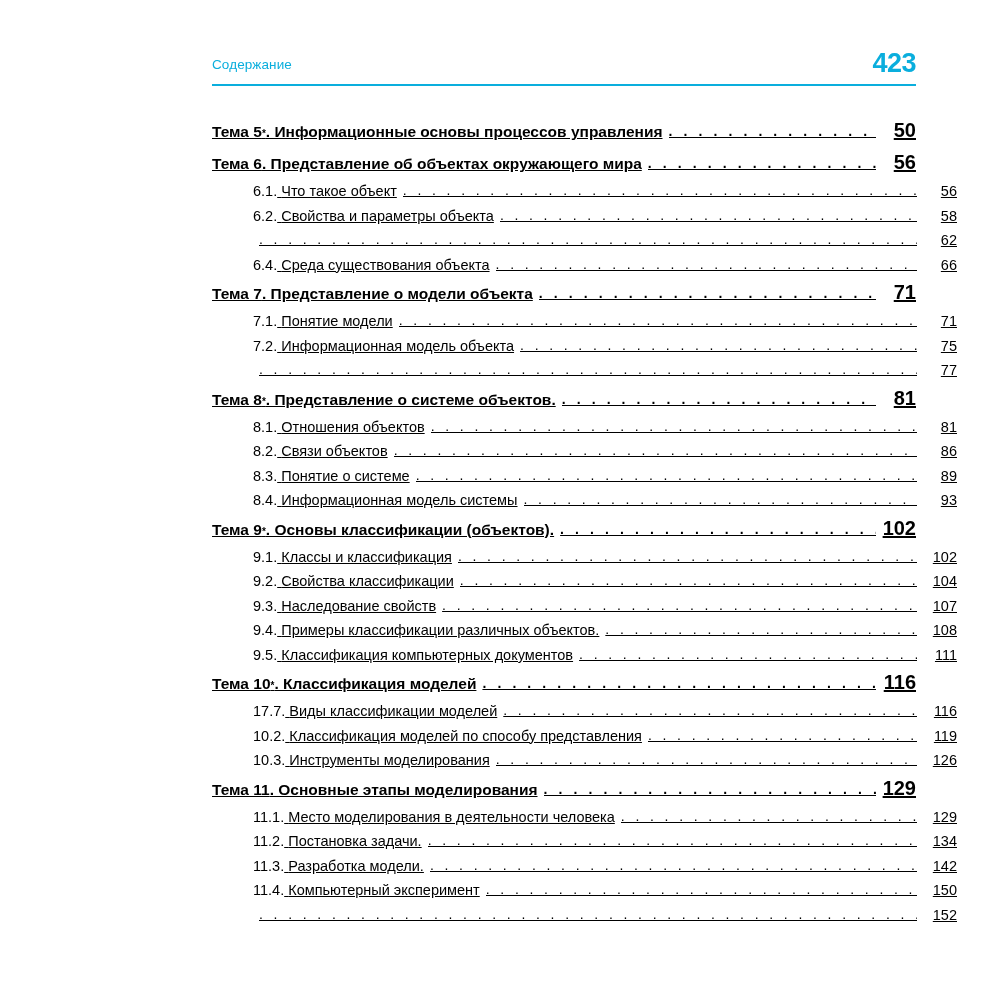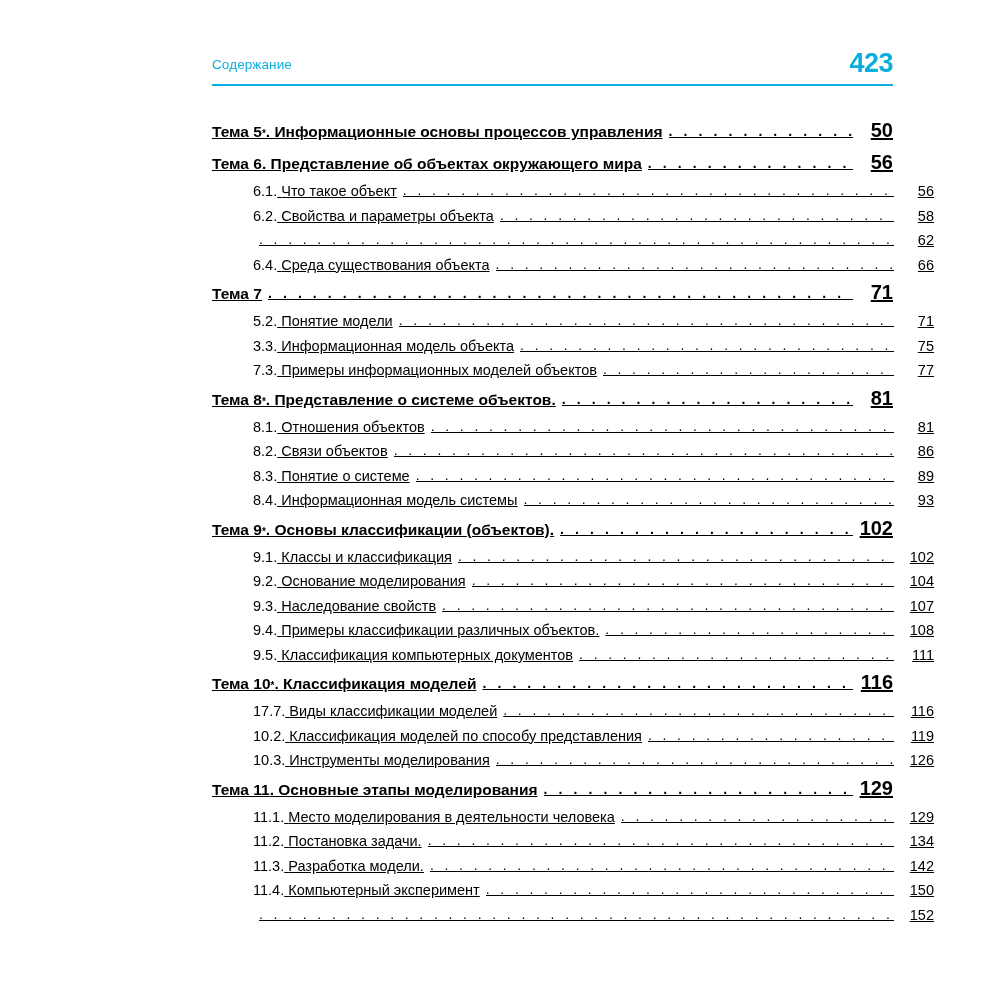--- a/index.html
+++ b/index.html
@@ -14,21 +14,21 @@
     color: #000000;
     position: relative;
     overflow: hidden;
   }
   .page {
     position: absolute;
     left: 0; top: 0;
     width: 1000px;
     height: 805px;
     box-sizing: border-box;
-    padding: 52px 107px 0 212px;
+    padding: 52px 84px 0 212px;
   }
   
   .header {
     position: relative;
     height: 34px;
   }
   .header-title {
     position: absolute;
     left: 0;
     top: 5px;
@@ -170,35 +170,35 @@
         </div>
         <div class="row sub">
           <span class="label"><span class="num">6.4.</span> <span>Среда существования объекта</span></span>
           <span class="dots">. . . . . . . . . . . . . . . . . . . . . . . . . . . . . . . . . . . . . . . . . . . . . . . . . . . . . . . . . . . . . . . . . . . . . . . . . . . . . . . . . . . . . . . . . . . . . . . . . . . . . . . . . . . . . . . . . . . . . . . . . . . . . . . . . . . . . . . . . . . . . . . . . . . . . . . . . . . . . . . . . . . . . . . . . . . . . . . . . . . . . . . . . . . . . . . . . . . . . . . </span>
           <span class="pg">66</span>
         </div>
       </div>
       <div class="group">
         <div class="row theme">
           <span class="label">Тема 7</span>
+          <span class="label">. Представление о модели объекта</span>
           <span class="dots">. . . . . . . . . . . . . . . . . . . . . . . . . . . . . . . . . . . . . . . . . . . . . . . . . . . . . . . . . . . . . . . . . . . . . . . . . . . . . . . . . . . . . . . . . . . . . . . . . . . . . . . . . . . . . . . . . . . . . . . . . . . . . . . . . . . . . . . . . . . . . . . . . . . . . . . . . . . . . . . . . . . . . . . . . . . . . . . . . . . . . . . . . . . . . . . . . . . . . . . </span>
           <span class="pg">71</span>
         </div>
         <div class="row sub">
-          <span class="label"><span class="num">5.2.</span> <span>Понятие модели</span></span>
+          <span class="label"><span class="num">7.1.</span> <span>Понятие модели</span></span>
           <span class="dots">. . . . . . . . . . . . . . . . . . . . . . . . . . . . . . . . . . . . . . . . . . . . . . . . . . . . . . . . . . . . . . . . . . . . . . . . . . . . . . . . . . . . . . . . . . . . . . . . . . . . . . . . . . . . . . . . . . . . . . . . . . . . . . . . . . . . . . . . . . . . . . . . . . . . . . . . . . . . . . . . . . . . . . . . . . . . . . . . . . . . . . . . . . . . . . . . . . . . . . . </span>
           <span class="pg">71</span>
         </div>
         <div class="row sub">
-          <span class="label"><span class="num">3.3.</span> <span>Информационная модель объекта</span></span>
+          <span class="label"><span class="num">7.2.</span> <span>Информационная модель объекта</span></span>
           <span class="dots">. . . . . . . . . . . . . . . . . . . . . . . . . . . . . . . . . . . . . . . . . . . . . . . . . . . . . . . . . . . . . . . . . . . . . . . . . . . . . . . . . . . . . . . . . . . . . . . . . . . . . . . . . . . . . . . . . . . . . . . . . . . . . . . . . . . . . . . . . . . . . . . . . . . . . . . . . . . . . . . . . . . . . . . . . . . . . . . . . . . . . . . . . . . . . . . . . . . . . . . </span>
           <span class="pg">75</span>
         </div>
         <div class="row sub">
-          <span class="label"><span class="num">7.3.</span> <span>Примеры информационных моделей объектов</span></span>
           <span class="dots">. . . . . . . . . . . . . . . . . . . . . . . . . . . . . . . . . . . . . . . . . . . . . . . . . . . . . . . . . . . . . . . . . . . . . . . . . . . . . . . . . . . . . . . . . . . . . . . . . . . . . . . . . . . . . . . . . . . . . . . . . . . . . . . . . . . . . . . . . . . . . . . . . . . . . . . . . . . . . . . . . . . . . . . . . . . . . . . . . . . . . . . . . . . . . . . . . . . . . . . </span>
           <span class="pg">77</span>
         </div>
       </div>
       <div class="group">
         <div class="row theme">
           <span class="label">Тема 8</span>
           <span class="star">*</span>
           <span class="label">. Представление о системе объектов.</span>
           <span class="dots">. . . . . . . . . . . . . . . . . . . . . . . . . . . . . . . . . . . . . . . . . . . . . . . . . . . . . . . . . . . . . . . . . . . . . . . . . . . . . . . . . . . . . . . . . . . . . . . . . . . . . . . . . . . . . . . . . . . . . . . . . . . . . . . . . . . . . . . . . . . . . . . . . . . . . . . . . . . . . . . . . . . . . . . . . . . . . . . . . . . . . . . . . . . . . . . . . . . . . . . </span>
@@ -232,21 +232,21 @@
           <span class="label">. Основы классификации (объектов).</span>
           <span class="dots">. . . . . . . . . . . . . . . . . . . . . . . . . . . . . . . . . . . . . . . . . . . . . . . . . . . . . . . . . . . . . . . . . . . . . . . . . . . . . . . . . . . . . . . . . . . . . . . . . . . . . . . . . . . . . . . . . . . . . . . . . . . . . . . . . . . . . . . . . . . . . . . . . . . . . . . . . . . . . . . . . . . . . . . . . . . . . . . . . . . . . . . . . . . . . . . . . . . . . . . </span>
           <span class="pg">102</span>
         </div>
         <div class="row sub">
           <span class="label"><span class="num">9.1.</span> <span>Классы и классификация</span></span>
           <span class="dots">. . . . . . . . . . . . . . . . . . . . . . . . . . . . . . . . . . . . . . . . . . . . . . . . . . . . . . . . . . . . . . . . . . . . . . . . . . . . . . . . . . . . . . . . . . . . . . . . . . . . . . . . . . . . . . . . . . . . . . . . . . . . . . . . . . . . . . . . . . . . . . . . . . . . . . . . . . . . . . . . . . . . . . . . . . . . . . . . . . . . . . . . . . . . . . . . . . . . . . . </span>
           <span class="pg">102</span>
         </div>
         <div class="row sub">
-          <span class="label"><span class="num">9.2.</span> <span>Основание моделирования</span></span>
+          <span class="label"><span class="num">9.2.</span> <span>Свойства классификации</span></span>
           <span class="dots">. . . . . . . . . . . . . . . . . . . . . . . . . . . . . . . . . . . . . . . . . . . . . . . . . . . . . . . . . . . . . . . . . . . . . . . . . . . . . . . . . . . . . . . . . . . . . . . . . . . . . . . . . . . . . . . . . . . . . . . . . . . . . . . . . . . . . . . . . . . . . . . . . . . . . . . . . . . . . . . . . . . . . . . . . . . . . . . . . . . . . . . . . . . . . . . . . . . . . . . </span>
           <span class="pg">104</span>
         </div>
         <div class="row sub">
           <span class="label"><span class="num">9.3.</span> <span>Наследование свойств</span></span>
           <span class="dots">. . . . . . . . . . . . . . . . . . . . . . . . . . . . . . . . . . . . . . . . . . . . . . . . . . . . . . . . . . . . . . . . . . . . . . . . . . . . . . . . . . . . . . . . . . . . . . . . . . . . . . . . . . . . . . . . . . . . . . . . . . . . . . . . . . . . . . . . . . . . . . . . . . . . . . . . . . . . . . . . . . . . . . . . . . . . . . . . . . . . . . . . . . . . . . . . . . . . . . . </span>
           <span class="pg">107</span>
         </div>
         <div class="row sub">
           <span class="label"><span class="num">9.4.</span> <span>Примеры классификации различных объектов.</span></span>

